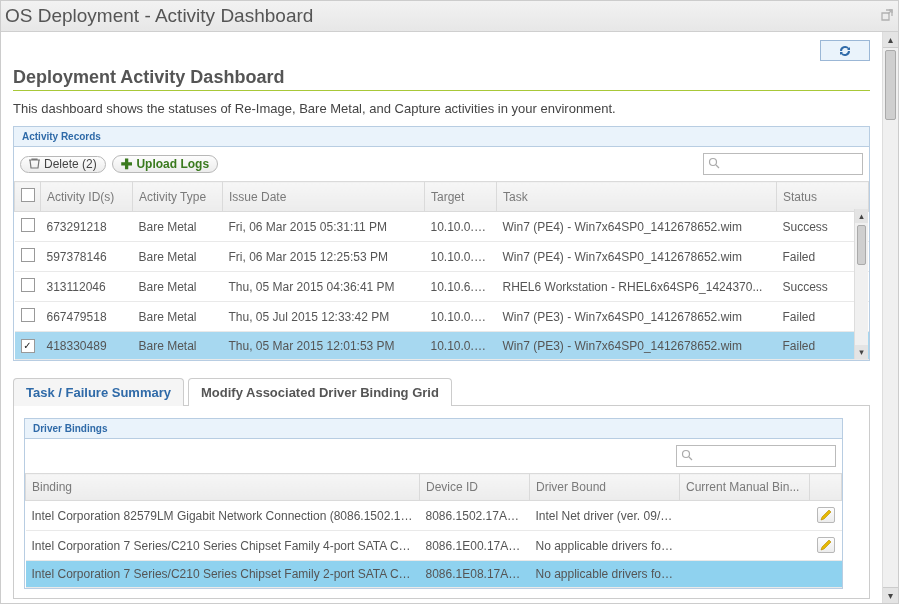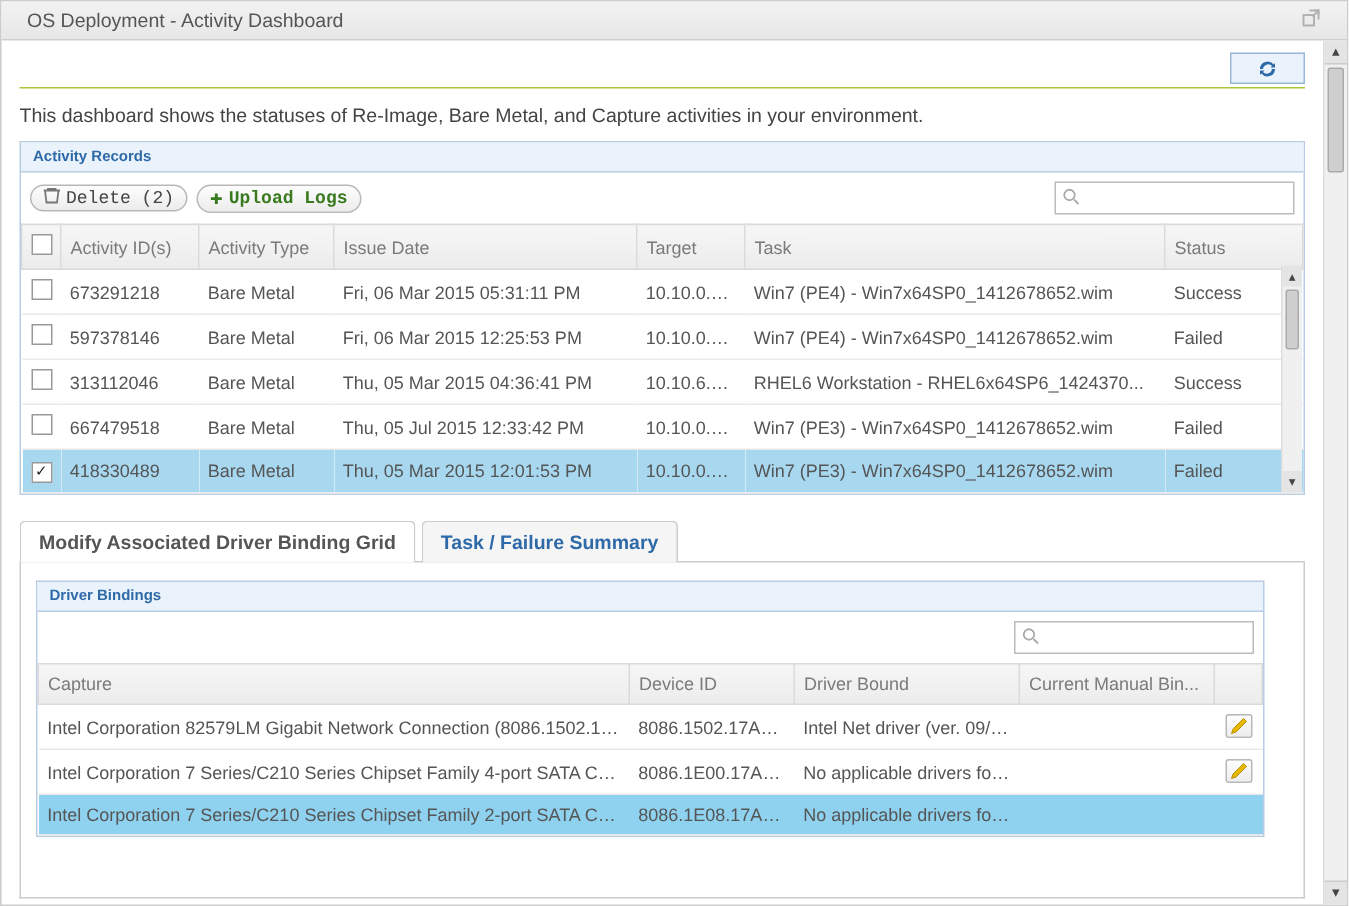--- a/index.html
+++ b/index.html
@@ -1,36 +1,36 @@
 <!DOCTYPE html>
 <html><head>
 <meta charset="utf-8">
 <style>
   * { box-sizing: border-box; }
   html, body { margin: 0; padding: 0; font-family: Arial, Helvetica, sans-serif; font-size: 12px; color: #555; background: #fff; }
   .window { width: 899px; height: 604px; border: 1px solid #ccc; display: flex; flex-direction: column; position: relative; }
-  .titlebar { background: linear-gradient(#f2f2f2,#e7e7e7); border-bottom: 1px solid #cfcfcf; padding: 4px 17px; display: flex; align-items: center; font-size: 13px; color: #555; }
+  .titlebar { background: linear-gradient(#f2f2f2,#e7e7e7); border-bottom: 1px solid #cfcfcf; padding: 4px 4px; display: flex; align-items: flex-start; font-size: 19px; color: #555; }
   .titlebar .spacer { flex: 1; }
   .titlebar .popout { opacity: .5; cursor: pointer; }
   .body-area { display: flex; flex: 1; overflow: hidden; }
   .main { flex: 1; padding: 8px 12px 4px 12px; overflow: hidden; display: flex; flex-direction: column; }
   .vscroll { width: 16px; background: #f0f0f0; border-left: 1px solid #ddd; position: relative; }
   .vscroll .up, .vscroll .down { height: 16px; text-align: center; font-size: 10px; line-height: 16px; color: #444; background: #e4e4e4; border-bottom: 1px solid #ccc; cursor: pointer; }
   .vscroll .down { position: absolute; bottom: 0; left: 0; right: 0; border-top: 1px solid #ccc; border-bottom: none; }
   .vscroll .thumb { position: absolute; left: 2px; right: 2px; top: 18px; height: 70px; background: #cfcfcf; border: 1px solid #aaa; border-radius: 2px; }
   .top-toolbar { display: flex; justify-content: flex-end; margin-bottom: 2px; }
   .refresh-btn { border: 1px solid #9bb7d6; background: #eaf3fb; padding: 2px 16px; cursor: pointer; }
   .refresh-btn svg { vertical-align: middle; }
   h1.page-title { font-family: "Trebuchet MS", Arial, sans-serif; font-size: 18px; color: #555; margin: 4px 0 2px 0; font-weight: bold; }
   .hr-green { height: 1px; background: #a8c838; margin-bottom: 10px; }
   .desc { font-size: 13px; color: #444; margin-bottom: 10px; }
   .panel { border: 1px solid #b8cde2; margin-bottom: 10px; }
   .panel-head { background: #eaf3fb; border-bottom: 1px solid #b8cde2; padding: 4px 8px; color: #2f6aa8; font-weight: bold; font-size: 10px; }
   .action-row { display: flex; align-items: center; padding: 6px 6px; gap: 6px; }
-  .btn { border: 1px solid #b8b8b8; background: linear-gradient(#fdfdfd,#ececec); padding: 0 8px; border-radius: 10px; cursor: pointer; color: #444; display: inline-flex; align-items: center; gap: 4px; font-size: 12px; font-family: Liberation Mono, monospace; }
+  .btn { border: 1px solid #b8b8b8; background: linear-gradient(#fdfdfd,#ececec); padding: 0 8px; border-radius: 10px; cursor: pointer; color: #444; display: inline-flex; align-items: center; gap: 4px; font-size: 12px; }
   .btn.green-label { color: #3a7a1e; font-weight: bold; }
   .action-row .spacer { flex: 1; }
   .search { border: 1px solid #bbb; padding: 2px 4px; width: 160px; display: flex; align-items: center; gap: 4px; }
   .search input { border: none; outline: none; width: 100%; font-size: 12px; }
   table.grid { width: 100%; border-collapse: collapse; table-layout: fixed; }
   .grid-wrap { position: relative; }
   .grid-wrap .inner-scroll { position: absolute; right: 1px; top: 28px; bottom: 1px; width: 14px; background: #f0f0f0; border-left: 1px solid #ddd; }
   .inner-scroll .up, .inner-scroll .down { height: 14px; background: #e4e4e4; text-align:center; font-size:9px; line-height:14px; color:#444; cursor:pointer; }
   .inner-scroll .down { position: absolute; bottom:0; left:0; right:0; }
   .inner-scroll .thumb { position:absolute; left:2px; right:2px; top:16px; height:40px; background:#cfcfcf; border:1px solid #aaa; border-radius:2px; }
@@ -67,20 +67,21 @@
     <div class="main">
 
       <div class="top-toolbar">
         <button class="refresh-btn">
           <svg width="16" height="14" viewBox="0 0 16 14">
               <path d="M3 7a5 5 0 0 1 9-3l1-1v3h-3l1-1a3.5 3.5 0 0 0-6 2 M13 7a5 5 0 0 1-9 3l-1 1v-3h3l-1 1a3.5 3.5 0 0 0 6-2" fill="#2f6aa8"></path>
             </svg>
         </button>
       </div>
 
+      <h1 class="page-title">Deployment Activity Dashboard</h1>
       <div class="hr-green"></div>
       <div class="desc">This dashboard shows the statuses of Re-Image, Bare Metal, and Capture activities in your environment.</div>
 
       <div class="panel">
         <div class="panel-head">Activity Records</div>
         <div class="action-row">
           <button class="btn">
             <span class="trash-icon">
               <svg width="11" height="12" viewBox="0 0 11 12">
                   <path d="M1 3h9l-1 8H2z M3 3V2h5v1 M0 3h11" fill="none" stroke="#777" stroke-width="1.2"></path>
@@ -176,22 +177,22 @@
           </table>
           <div class="inner-scroll">
             <div class="up">▴</div>
             <div class="thumb"></div>
             <div class="down">▾</div>
           </div>
         </div>
       </div>
 
       <div class="tabs">
+        <div class="tab" id="tab-summary">Task / Failure Summary</div>
         <div class="tab active" id="tab-modify">Modify Associated Driver Binding Grid</div>
-        <div class="tab" id="tab-summary">Task / Failure Summary</div>
       </div>
       <div class="tab-body">
 
         <div class="panel" style="margin-bottom:0;">
           <div class="panel-head">Driver Bindings</div>
           <div class="action-row">
             <span class="spacer"></span>
             <div class="search">
               <span class="mag-icon">
                 <svg width="12" height="12" viewBox="0 0 12 12">
@@ -205,21 +206,21 @@
           <table class="grid">
             <colgroup>
               <col>
                 <col style="width:110px">
                 <col style="width:150px">
                 <col style="width:130px">
                 <col style="width:32px">
             </colgroup>
             <thead>
               <tr>
-                <th>Capture</th>
+                <th>Binding</th>
                 <th>Device ID</th>
                 <th>Driver Bound</th>
                 <th>Current Manual Bin...</th>
                 <th></th>
               </tr>
             </thead>
             <tbody id="bindings-body">
                 <tr>
                   <td>Intel Corporation 82579LM Gigabit Network Connection (8086.1502.17AA.3083)</td>
                   <td>8086.1502.17AA.3</td>

